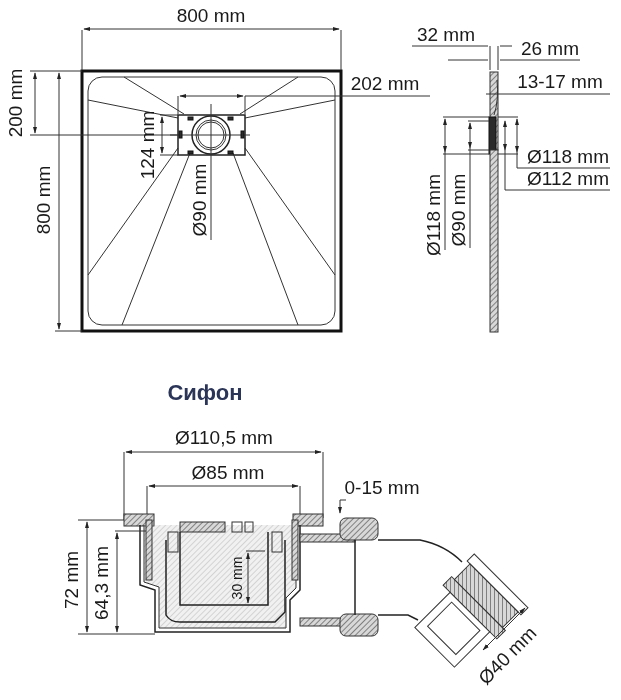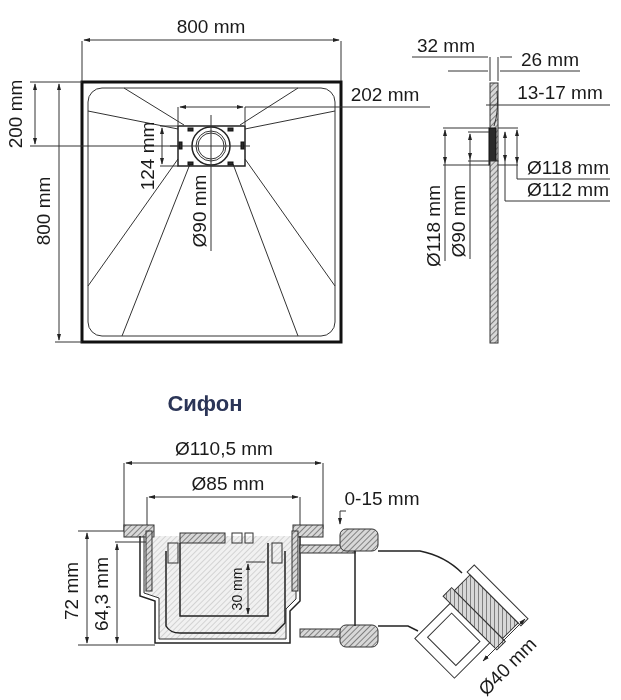--- a/index.html
+++ b/index.html
@@ -1,18 +1,18 @@
 <!DOCTYPE html>
 <html><head>
 <meta charset="utf-8">
 <style>
   html, body { margin: 0; padding: 0; background: #ffffff; }
   body { width: 621px; height: 700px; position: relative; overflow: hidden;
          font-family: "Liberation Sans", "DejaVu Sans", sans-serif; color: #1a1a1a; }
-  #stage { position: absolute; left: 0; top: 11px; width: 621px; height: 536px; }
+  #stage { position: absolute; left: 0; top: 0; width: 621px; height: 536px; }
   svg text { font-family: "Liberation Sans", "DejaVu Sans", sans-serif; fill: #1a1a1a; }
   .lbl { font-size: 19px; }
   .lbl-sm { font-size: 14px; }
   .title { font-size: 22px; font-weight: bold; fill: #2b3557; }
   .thin { stroke: #333; stroke-width: 1; fill: none; }
   .med  { stroke: #222; stroke-width: 1.5; fill: none; }
   .thick{ stroke: #111; stroke-width: 3; fill: none; }
   .hatch{ fill: url(#hatch); stroke: #333; stroke-width: 1; }
   .dark { fill: #2b2b2b; stroke: #111; stroke-width: 1; }
 </style>

